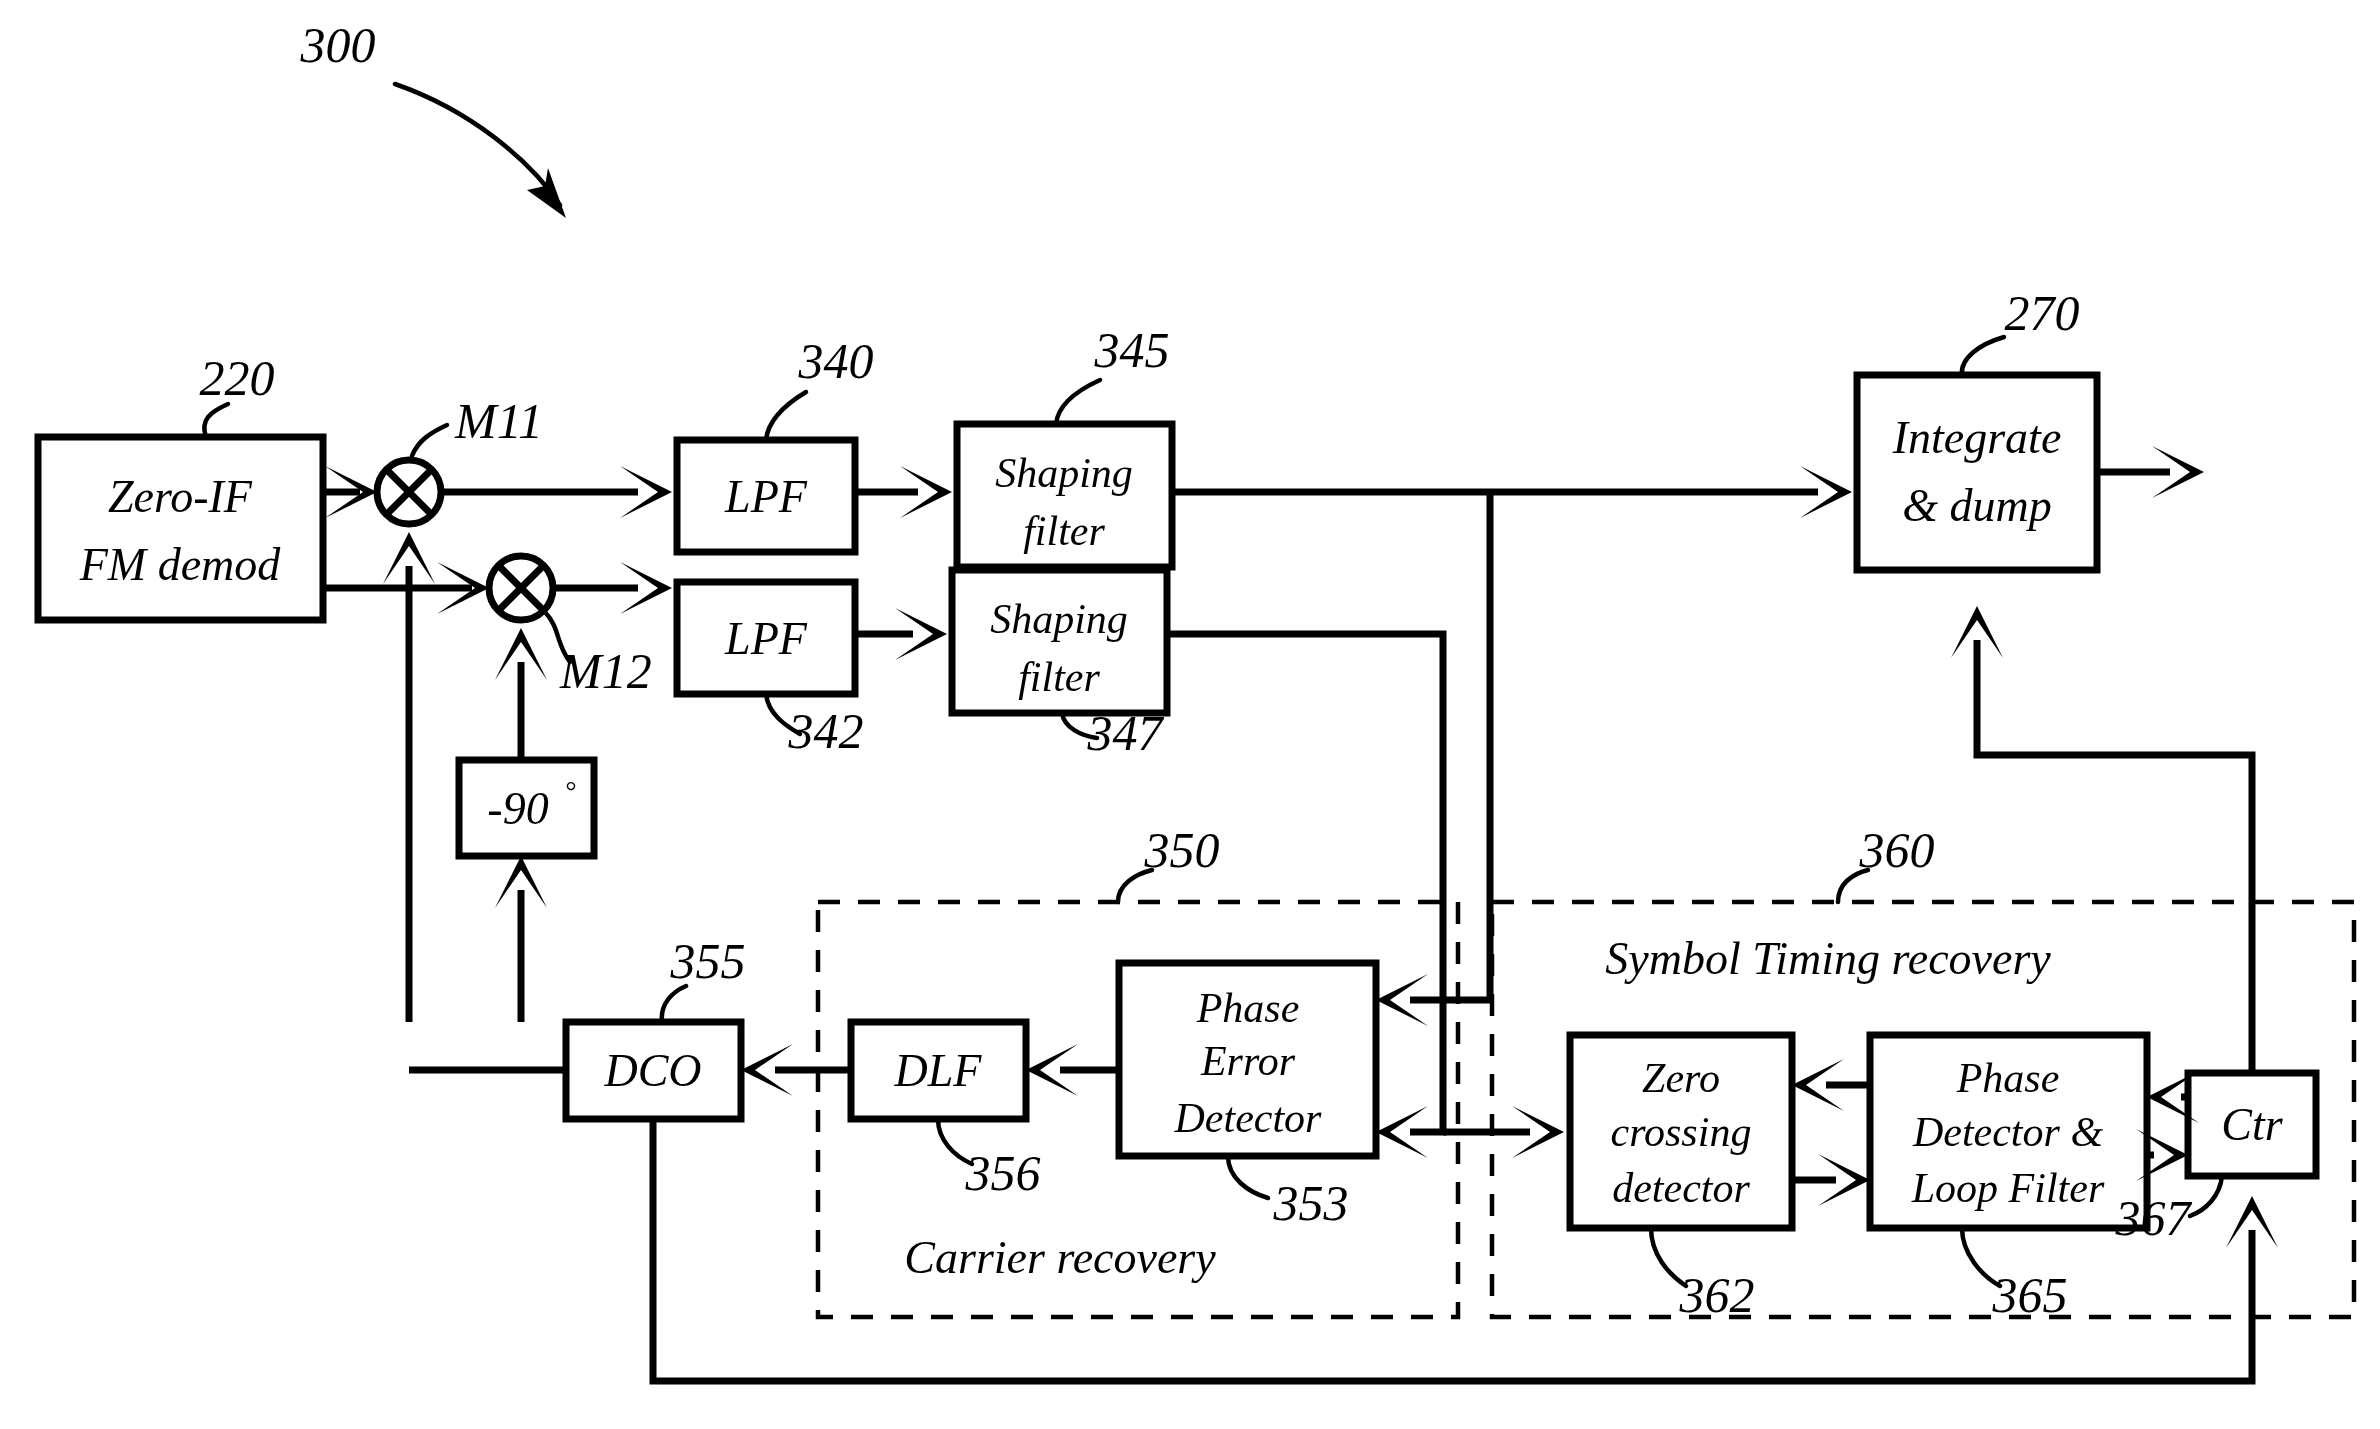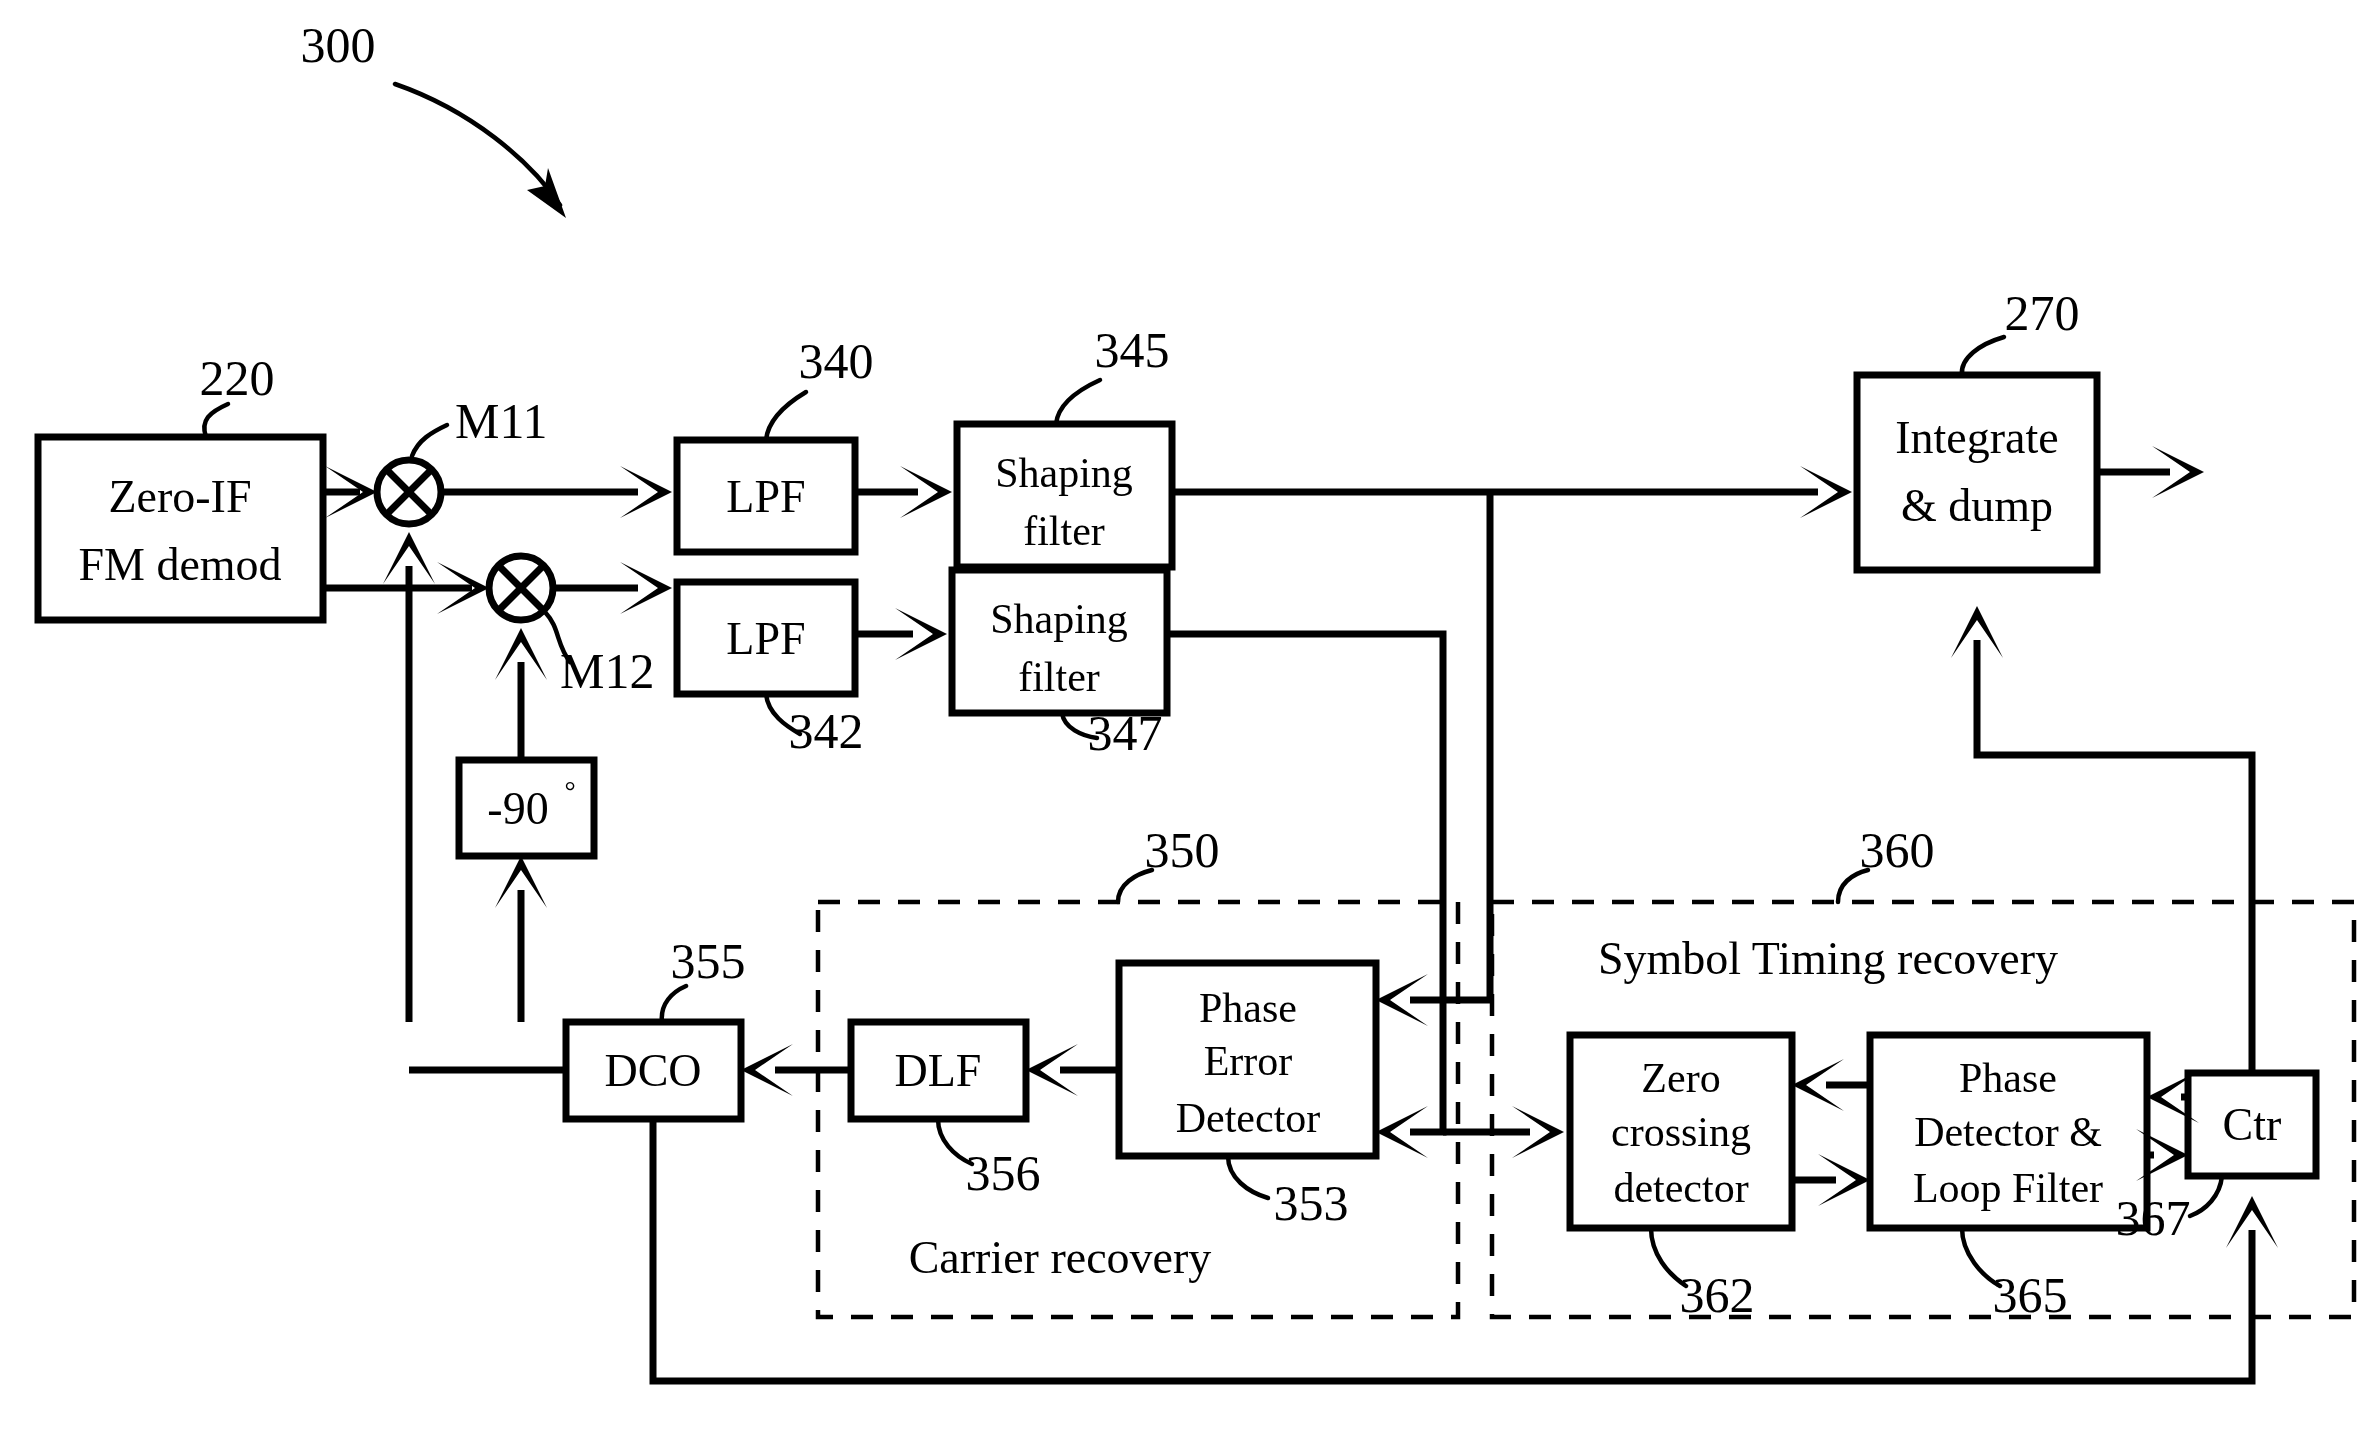--- a/index.html
+++ b/index.html
@@ -7,20 +7,21 @@
     padding: 0;
     background: #ffffff;
   }
   #canvas-wrap {
     position: relative;
     width: 2380px;
     height: 1429px;
     background: #ffffff;
     overflow: hidden;
     font-family: "Liberation Serif", "DejaVu Serif", serif;
+    font-style: italic;
   }
   svg#diagram {
     position: absolute;
     left: 0; top: 0;
     width: 2380px;
     height: 1429px;
   }
   .blk {
     fill: #ffffff;
     stroke: #000000;

